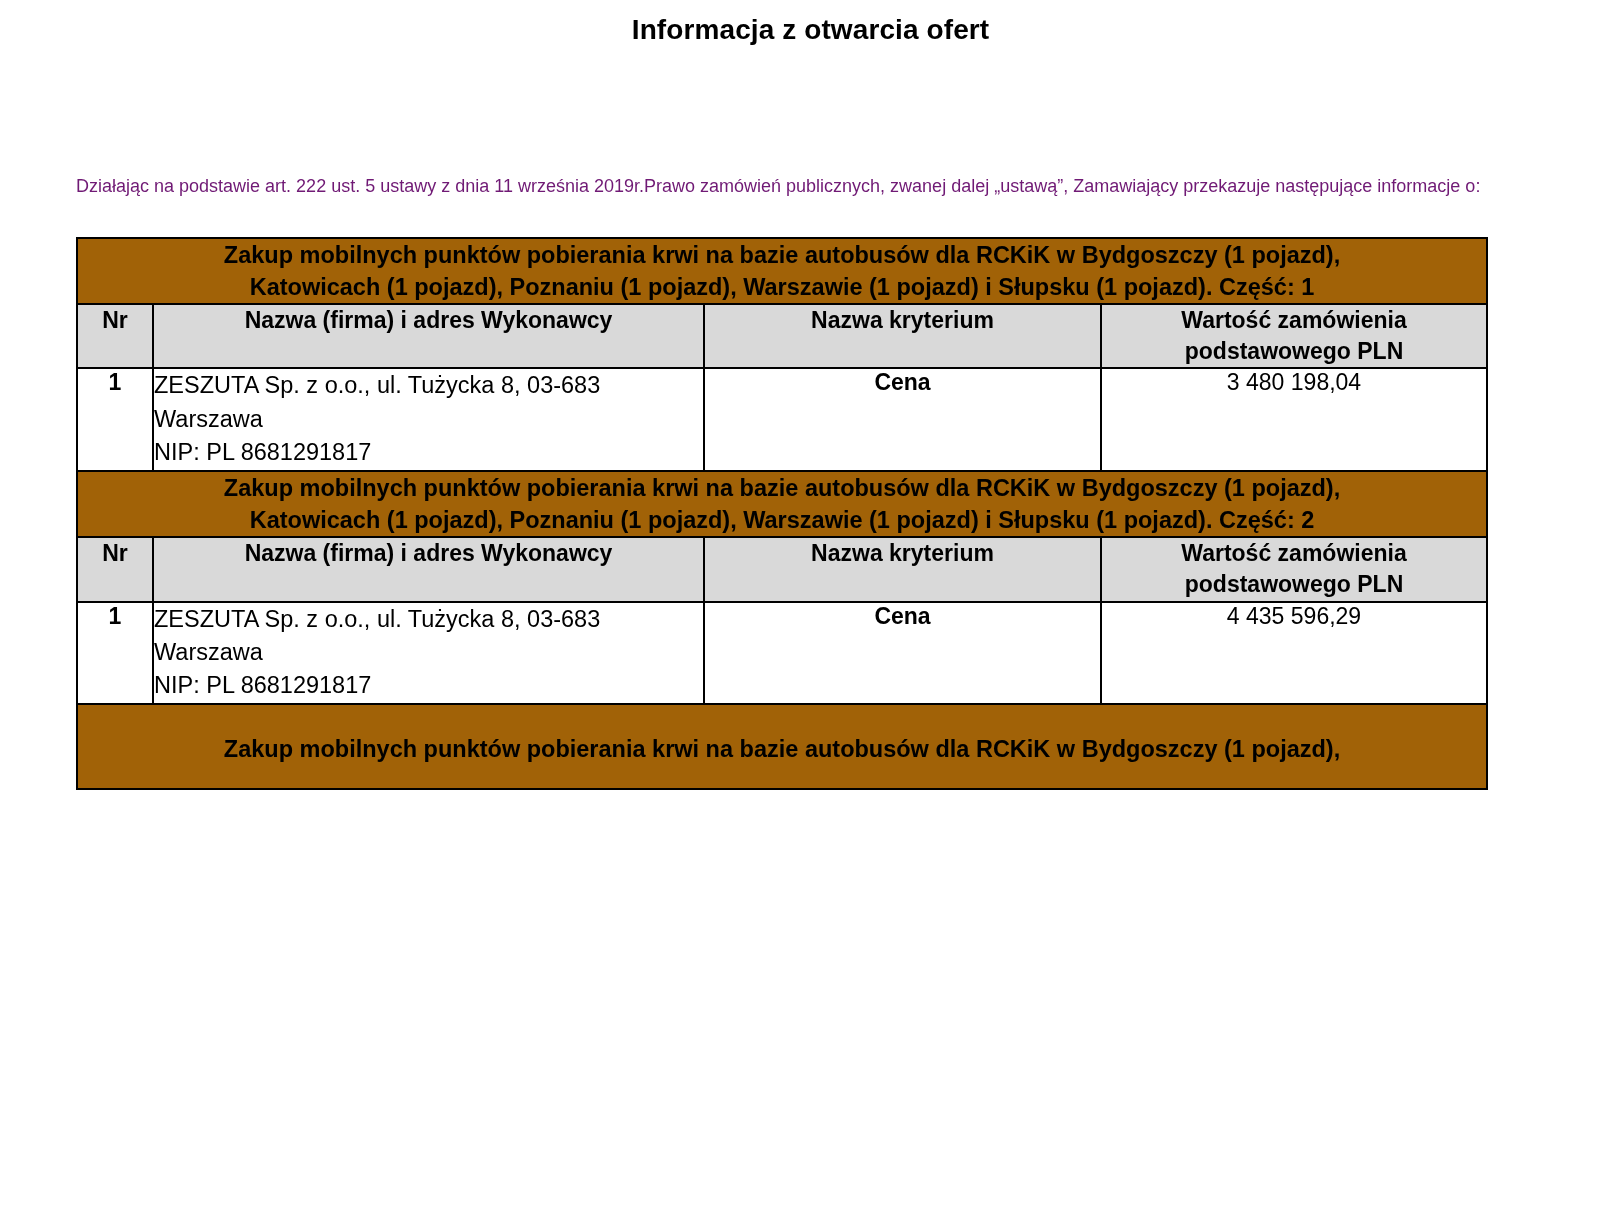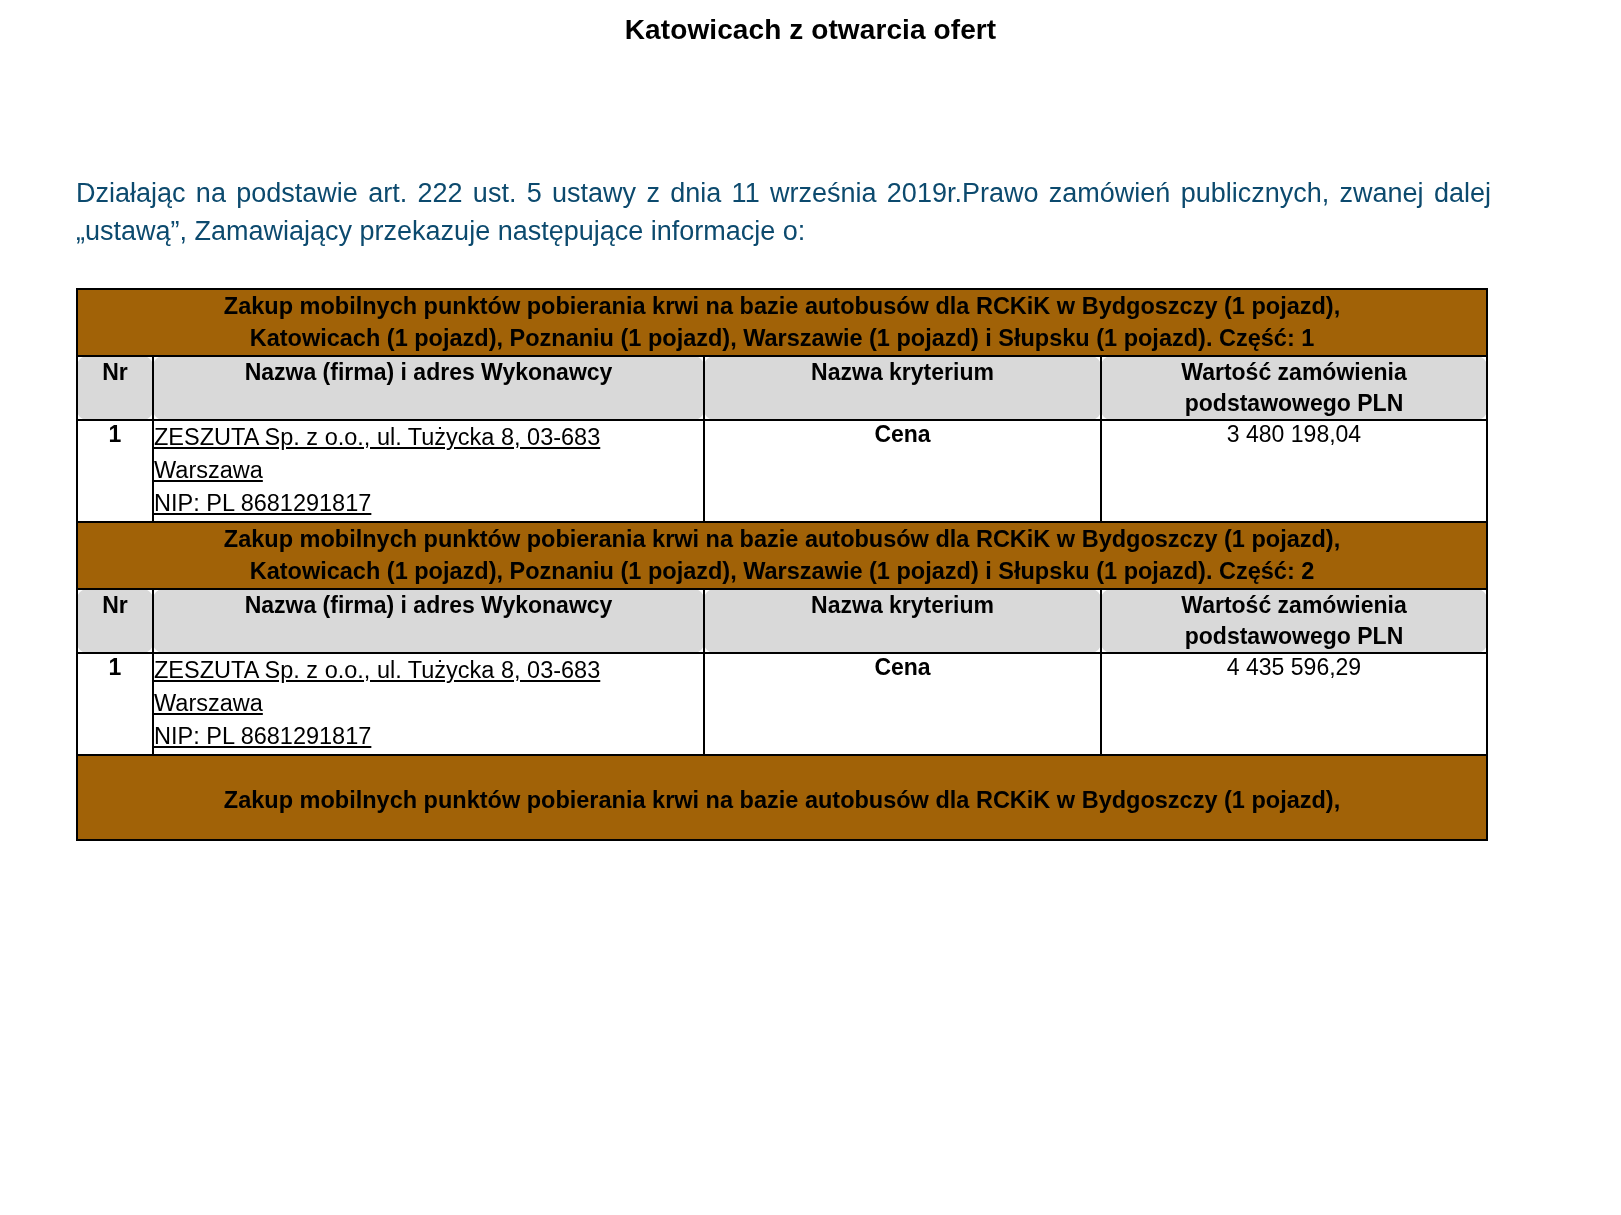--- a/index.html
+++ b/index.html
@@ -25,26 +25,26 @@
   }
   .doc-title {
     text-align: center;
     font-size: 28px;
     font-weight: bold;
     margin: 0;
     padding-top: 14px;
     letter-spacing: 0.1px;
   }
   .body-para {
-    font-size: 27px;
+    font-size: 18px;
     line-height: 1.42;
     text-align: justify;
     text-justify: inter-word;
     margin: 0 130px 0 76px;
-    color: #0c4a6e;
+    color: #701a75;
   }
   .para-1 { padding-top: 128px; }
   .para-2 { padding-top: 80px; }
 
   table.offers {
     border-collapse: collapse;
     table-layout: fixed;
     width: 1410px;
     margin: 37px 0 0 76px;
     border: 2px solid #000;
@@ -67,35 +67,34 @@
   }
   .col-head {
     background: #d9d9d9;
     text-align: center;
     font-weight: bold;
     font-size: 23px;
     line-height: 1.35;
     padding: 22px 8px 22px 8px;
     vertical-align: middle;
   }
-  .col-head.tall { height: 58px; border-radius: 10px; }
+  .col-head.tall { height: 58px; }
   .cell-nr {
     text-align: center;
     font-weight: bold;
     font-size: 23px;
     padding: 18px 4px 20px 4px;
     vertical-align: top;
   }
   .cell-name {
     font-size: 23.5px;
     line-height: 1.42;
     padding: 18px 10px 22px 14px;
     text-align: left;
     vertical-align: top;
-    text-decoration: underline;
   }
   .cell-crit {
     text-align: center;
     font-weight: bold;
     font-size: 23px;
     padding: 18px 8px 20px 8px;
     vertical-align: top;
   }
   .cell-val {
     text-align: center;
@@ -103,21 +102,21 @@
     padding: 18px 8px 20px 8px;
     vertical-align: top;
   }
   .nameline { display: block; }
 </style>
 </head>
 <body>
 
 <div class="page">
 
-  <h1 class="doc-title">Katowicach z otwarcia ofert</h1>
+  <h1 class="doc-title">Informacja z otwarcia ofert</h1>
 
   <p class="body-para para-1">Działając na podstawie art. 222 ust. 5 ustawy z dnia 11 września 2019r.Prawo zamówień publicznych, zwanej dalej „ustawą”, Zamawiający przekazuje następujące informacje o:</p>
 
 
   <table class="offers">
     <colgroup>
       <col style="width:76px">
       <col style="width:551px">
       <col style="width:397px">
       <col style="width:386px">

